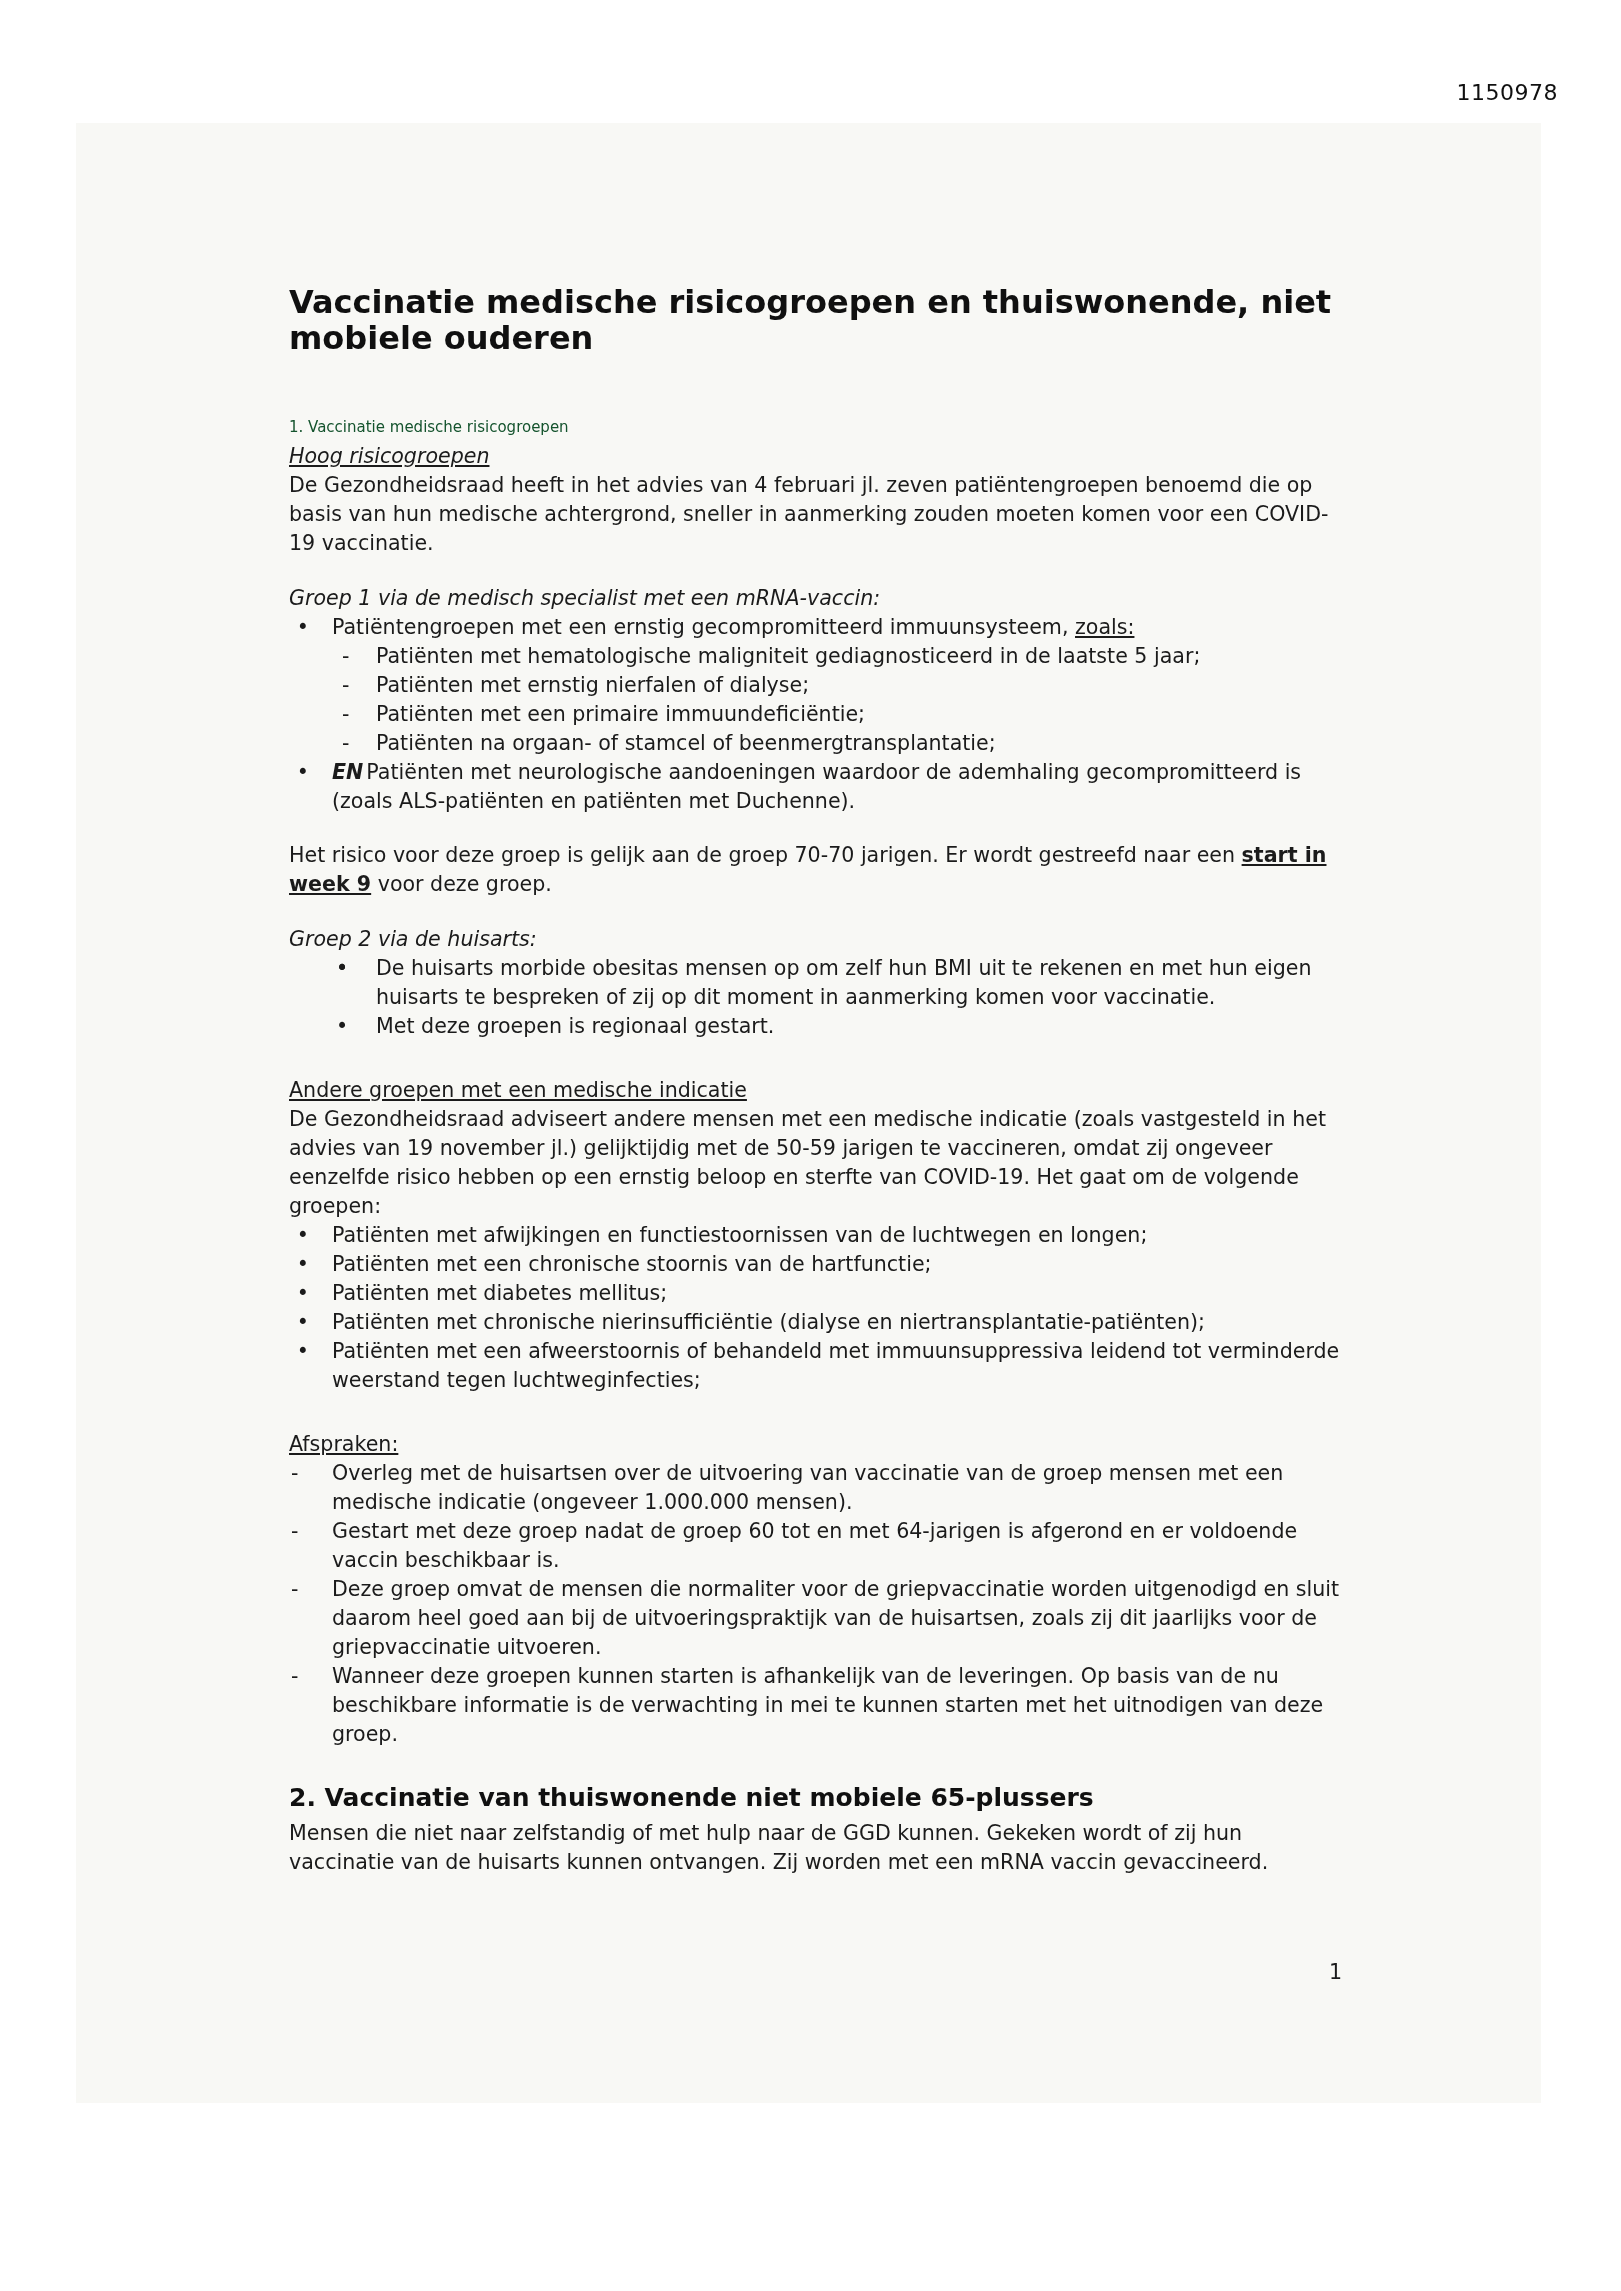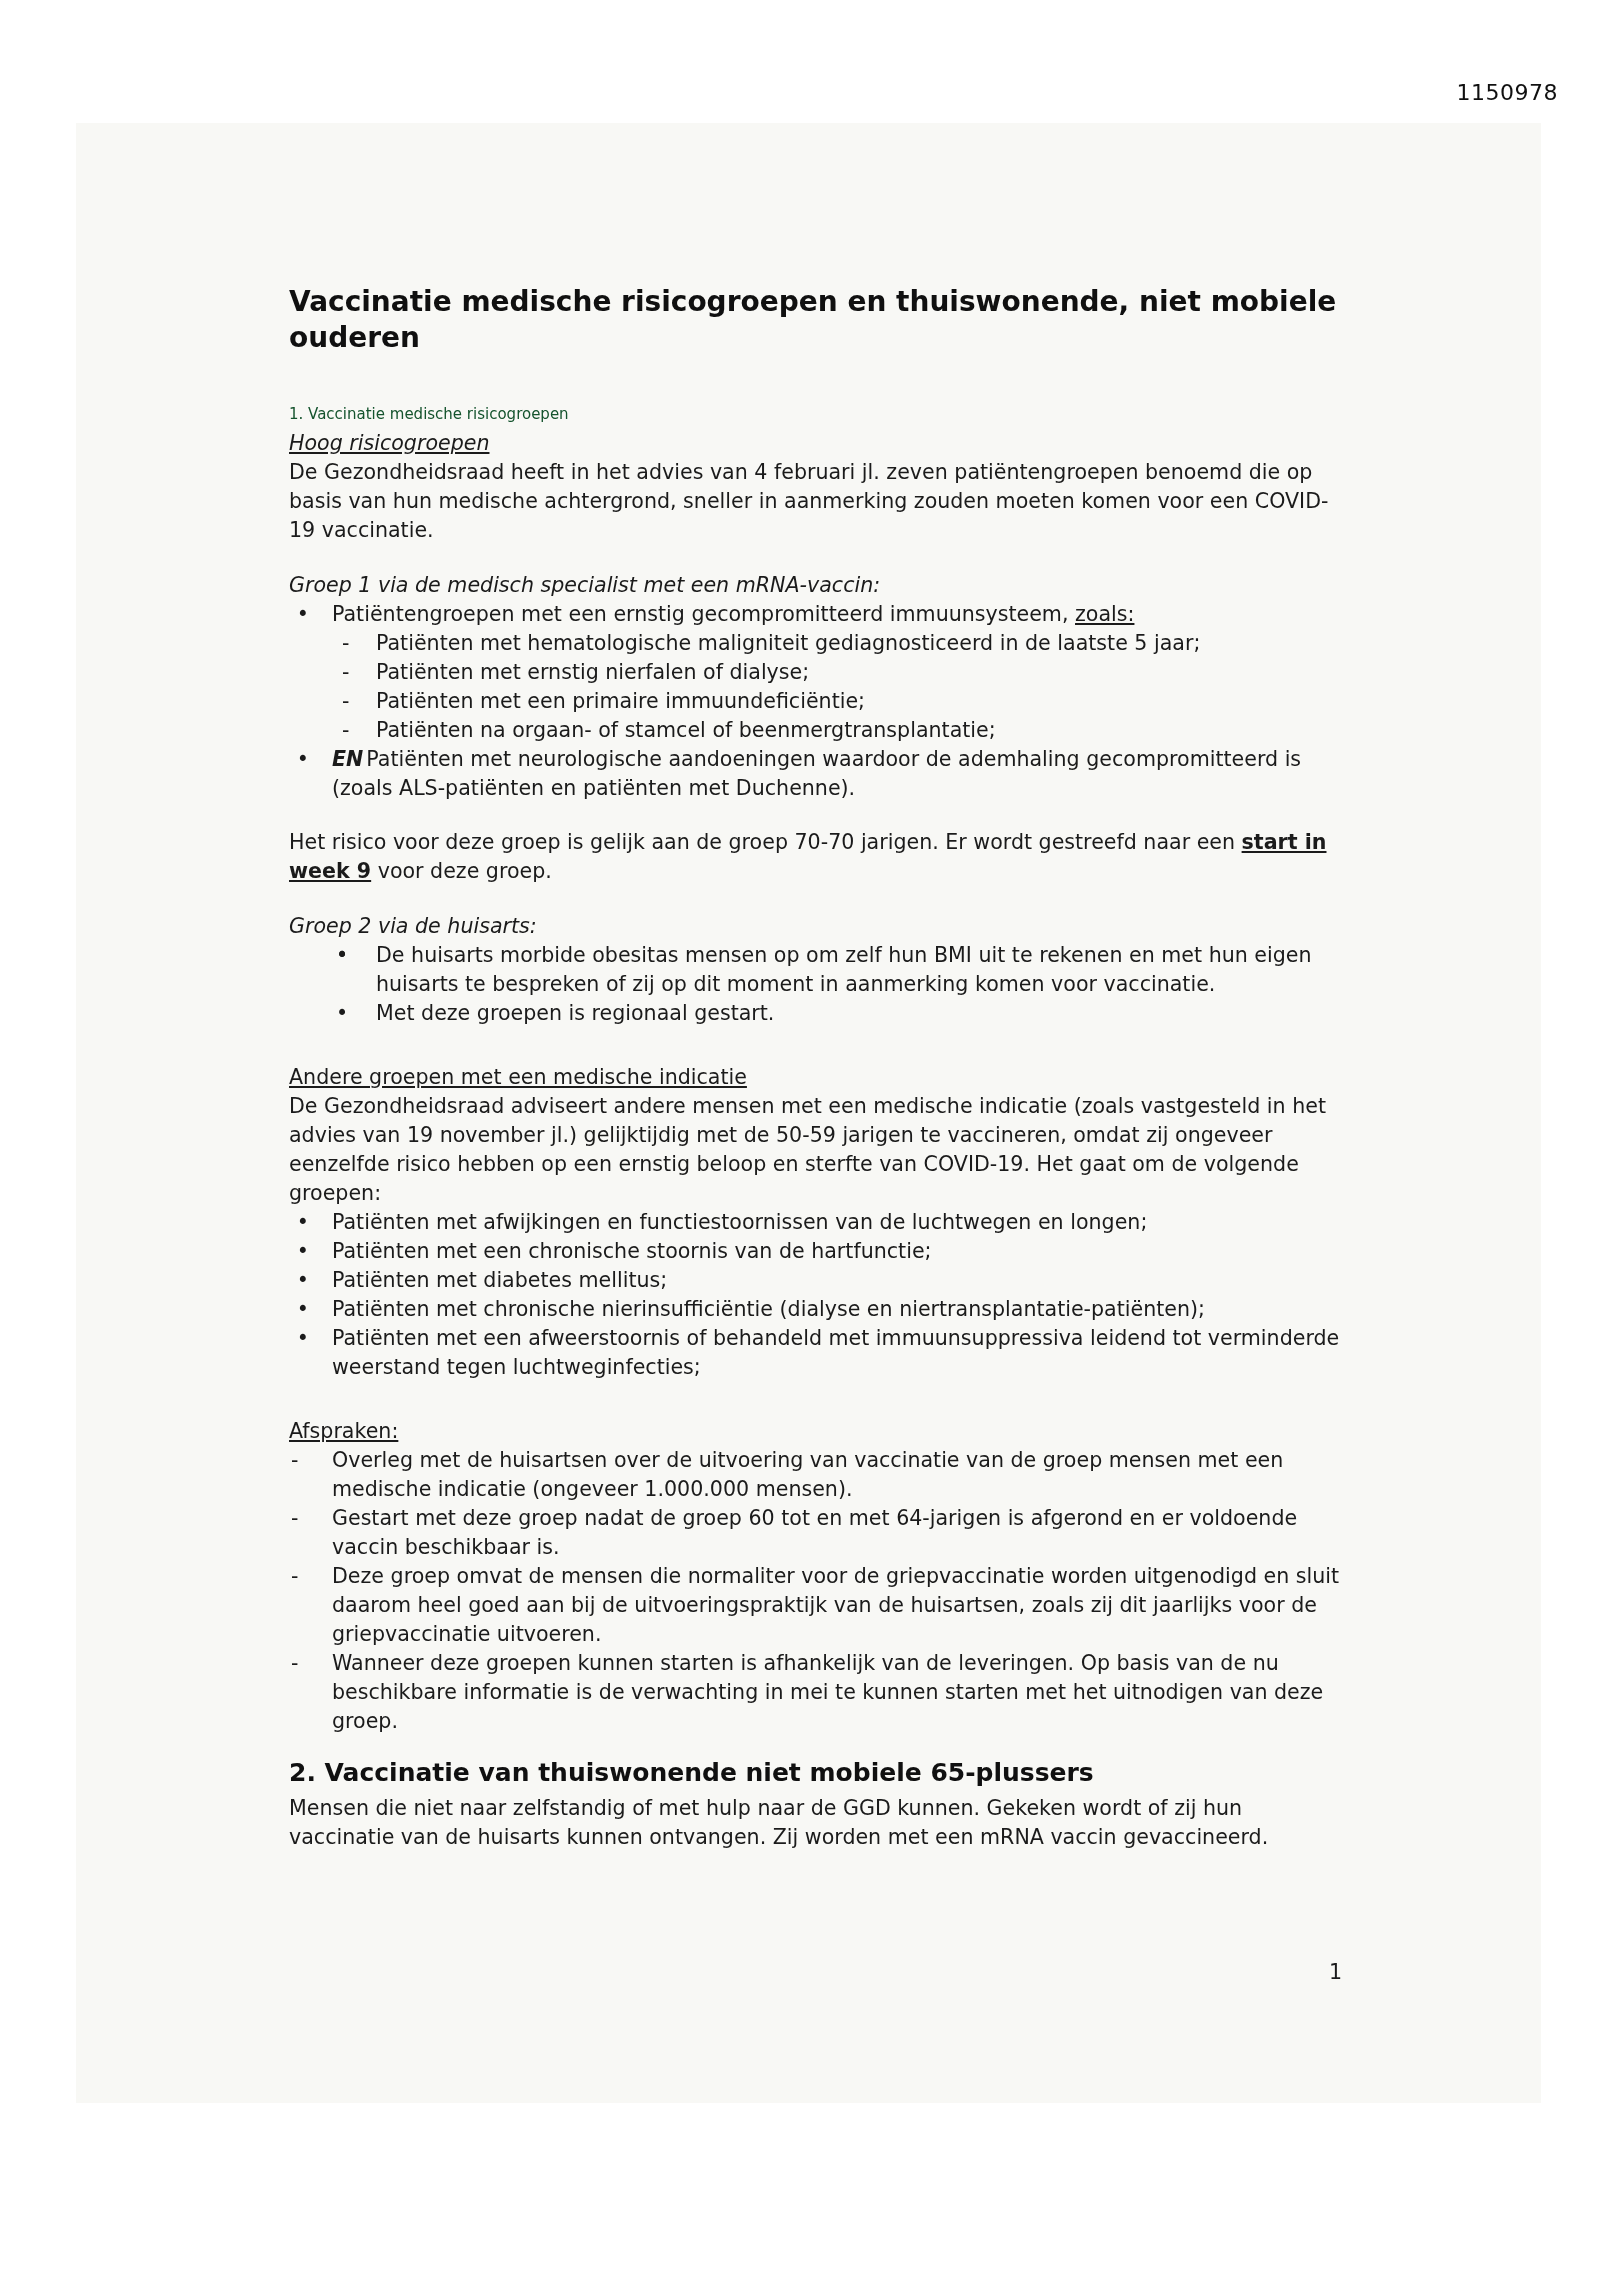--- a/index.html
+++ b/index.html
@@ -19,33 +19,33 @@
     position:absolute; top:73px; right:63px;
     font-size:22px; line-height:39px; color:#101010; z-index:2;
     letter-spacing:0.5px;
     text-align:center;
   }
   .content {
     position:absolute; left:289px; top:284px; width:1051px;
     font-size:20.6px; line-height:29px; z-index:1;
   }
   .title {
-    font-size:28px; line-height:36px; font-weight:bold; color:#101010;
-    margin-bottom:44px;
+    font-size:32px; line-height:36px; font-weight:bold; color:#101010;
+    margin-bottom:57px;
   }
   .h2a { font-size:15px; line-height:29px; font-weight:normal; color:#14532d; }
   .s2-heading { font-size:25px; line-height:39px; font-weight:bold; color:#101010; margin-bottom:2px; }
   .italic { font-style:italic; }
   .italic-underline { font-style:italic; text-decoration:underline; }
   .underline { text-decoration:underline; }
   .bold-underline { font-weight:bold; text-decoration:underline; }
   .en-prefix { font-weight:bold; font-style:italic; margin-right:3px; }
   .mb    { margin-bottom:25.5px; }
   .mb-lg { margin-bottom:35px; }
-  .mb-sm { margin-bottom:17px; }
+  .mb-sm { margin-bottom:29px; }
   .li { position:relative; }
   .li .mk { position:absolute; top:0; }
   .b1 { padding-left:43px; }  .b1 > .mk { left:7.8px; }
   .b2 { padding-left:87px; }  .b2 > .mk { left:47px; }
   .d2 { padding-left:87px; }  .d2 > .mk { left:53px; }
   .d1 { padding-left:43px; }  .d1 > .mk { left:2px; }
   .mk.bullet::before { content:"\2022"; }
   .mk.dash::before   { content:"-"; }
   .page-number {
     position:absolute; top:1958px; left:1329px;

